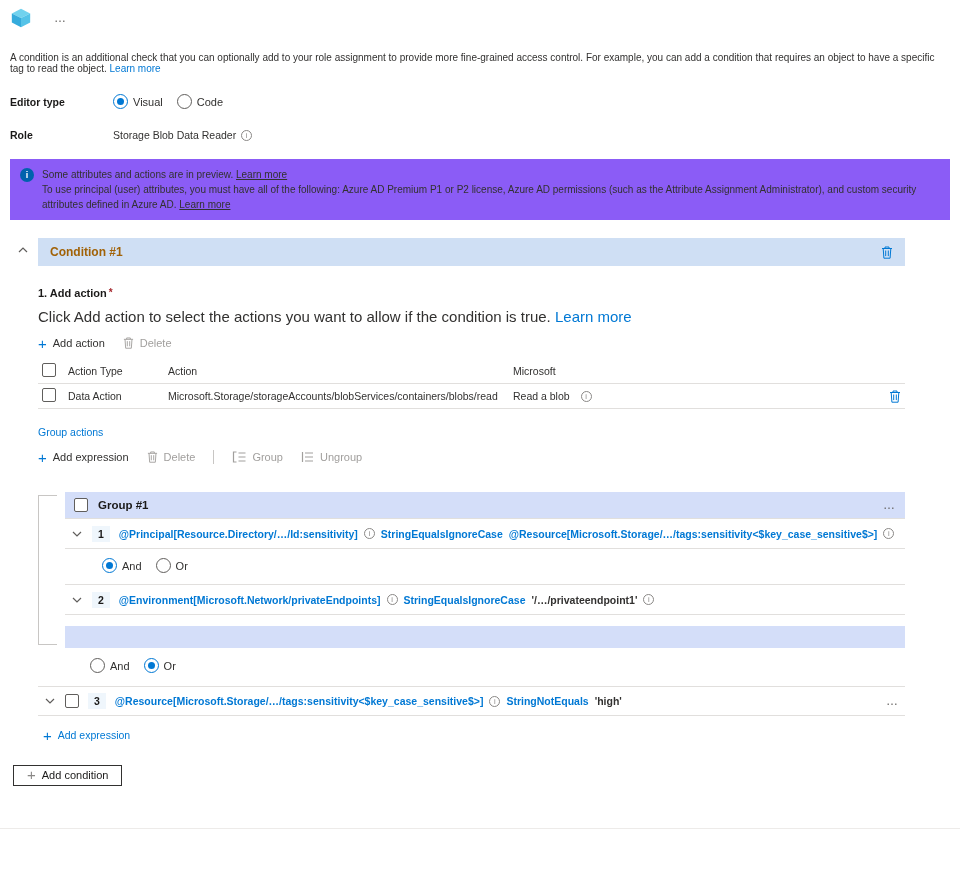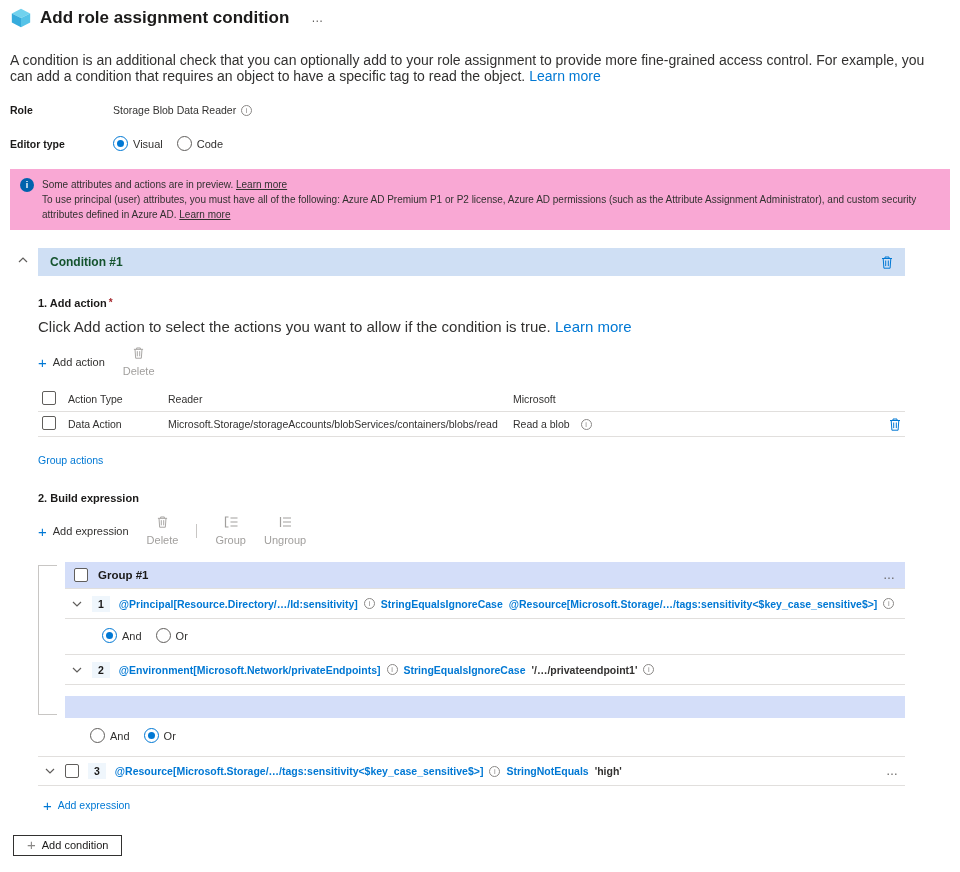--- a/index.html
+++ b/index.html
@@ -9,21 +9,21 @@
     font-family:"Liberation Sans", sans-serif;
     font-size:11px; color:#323130;
   }
   .page { position:relative; width:960px; height:872px; }
 
   
   .page-header { display:flex; align-items:center; gap:8px; padding:7px 0 0 10px; }
   .page-title { font-size:17px; font-weight:bold; color:#1b1a19; }
   .more-dots { color:#605e5c; font-size:12px; letter-spacing:1px; margin-left:14px; cursor:pointer; }
 
-  .desc { margin:23px 10px 0 10px; font-size:14px; color:#323130; }
+  .desc { margin:23px 10px 0 10px; font-size:10px; color:#323130; }
   a.link { color:#0078d4; text-decoration:none; cursor:pointer; }
   a.ulink { color:#323130; text-decoration:underline; cursor:pointer; }
 
   
   .form-row { display:flex; align-items:center; margin:20px 0 0 10px; }
   .form-label { width:103px; font-weight:bold; font-size:10.5px; color:#1b1a19; }
   .form-value { display:flex; align-items:center; gap:5px; font-size:10.5px; }
 
   .radio-group { display:flex; gap:14px; align-items:center; }
   .radio { display:flex; align-items:center; gap:5px; cursor:pointer; }
@@ -33,39 +33,39 @@
 
   
   .info-o { width:11px; height:11px; border:1px solid #8a8886; border-radius:50%; color:#8a8886;
     display:inline-flex; align-items:center; justify-content:center; font-size:7.5px; flex:0 0 auto; }
   .info-o::after { content:"i"; }
   .info-filled { width:14px; height:14px; border-radius:50%; background:#0062ad; color:#fff;
     display:inline-flex; align-items:center; justify-content:center; font-size:9px; font-weight:bold; flex:0 0 auto; margin-top:1px; }
   .info-filled::after { content:"i"; }
 
   
-  .banner { margin:18px 10px 12px 10px; background:#f9a8d4; padding:8px 10px; display:flex; gap:8px; align-items:flex-start; }
+  .banner { margin:18px 10px 12px 10px; background:#8b5cf6; padding:8px 10px; display:flex; gap:8px; align-items:flex-start; }
   .banner-text { font-size:10px; line-height:15px; }
 
   
   .condition-wrap { position:relative; margin-top:18px; }
   .collapse-chev { position:absolute; left:17px; top:8px; cursor:pointer; }
   .condition { margin-left:38px; width:867px; }
   .cond-header { height:28px; background:#cfdff4; display:flex; align-items:center; padding:0 12px; }
-  .cond-title { font-weight:bold; font-size:12px; color:#14532d; }
+  .cond-title { font-weight:bold; font-size:12px; color:#a16207; }
   .cond-header .spacer { flex:1; }
 
   h3.sec { margin-top:21px; font-size:11px; font-weight:bold; color:#1b1a19; }
   .req { color:#a4262c; margin-left:2px; font-size:10px; vertical-align:top; }
   p.sec-desc { margin-top:9px; font-size:15px; }
 
   .toolbar { display:flex; align-items:center; gap:18px; margin-top:12px; }
   .tb-btn { display:flex; align-items:center; gap:6px; background:none; border:none; font-family:inherit;
     font-size:11px; color:#323130; cursor:pointer; padding:0; }
-  .tb-btn.disabled { color:#a19f9d; cursor:default;flex-direction:column; }
+  .tb-btn.disabled { color:#a19f9d; cursor:default; }
   .plus { color:#0078d4; font-size:15px; font-weight:normal; line-height:11px; }
   .tb-sep { width:1px; height:14px; background:#c8c6c4; }
 
   
   .tbl { width:867px; margin-top:10px; border-collapse:collapse; }
   .tbl th, .tbl td { text-align:left; font-weight:normal; padding:4px 4px; border-bottom:1px solid #e1dfdd; font-size:10.5px; }
   .tbl th { color:#323130; }
   .col-cb { width:26px; }
   .col-type { width:100px; }
   .col-action { width:345px; }
@@ -73,21 +73,21 @@
   .cb { width:14px; height:14px; border:1px solid #605e5c; border-radius:2px; background:#fff; display:inline-block; }
   .op-cell { display:flex; align-items:center; gap:11px; }
 
   .select-actions { display:inline-block; margin-top:17px; font-size:10.5px; }
 
   
   .trash { display:inline-flex; cursor:pointer; color:#0078d4; }
   .trash.gray { color:#a19f9d; cursor:default; }
 
   
-  .group-outer { position:relative; margin-left:27px; margin-top:16px; width:840px; }
+  .group-outer { position:relative; margin-left:27px; margin-top:28px; width:840px; }
   .bracket { position:absolute; left:-27px; top:3px; bottom:3px; width:19px;
     border:1px solid #c8c6c4; border-right:none; }
   .group-header { height:26px; background:#d4def9; display:flex; align-items:center; gap:10px; padding:0 9px; }
   .group-title { font-weight:bold; font-size:11.5px; color:#1b1a19; }
   .group-header .spacer { flex:1; }
   .rows-block { border-top:1px solid #e1dfdd; }
   .expr-row { display:flex; align-items:center; min-height:30px; border-bottom:1px solid #e1dfdd; gap:9px; padding:0 6px; }
   .expr-num { background:#eff6fc; font-weight:bold; padding:2px 6px; font-size:10.5px; color:#1b1a19; }
   .expr-text { display:flex; align-items:center; gap:6px; flex-wrap:nowrap; }
   .expr-link { color:#0078d4; font-weight:bold; font-size:10.5px; cursor:pointer; text-decoration:none; }
@@ -118,55 +118,54 @@
 
   
   <div class="page-header">
     <span>
       <svg width="22" height="22" viewBox="0 0 24 24">
         <polygon points="12,2 22,7 12,12 2,7" fill="#71d2ee"></polygon>
         <polygon points="2,7 12,12 12,22 2,17" fill="#35abdc"></polygon>
         <polygon points="12,12 22,7 22,17 12,22" fill="#55c3e8"></polygon>
       </svg>
     </span>
-    <span class="page-title">Add role assignment condition</span>
     <span class="more-dots">…</span>
   </div>
 
   
   <p class="desc">
     <span>A condition is an additional check that you can optionally add to your role assignment to provide more fine-grained access control. For example, you can add a condition that requires an object to have a specific tag to read the object.</span>
     <a class="link">Learn more</a>
   </p>
-
-  
-  <div class="form-row">
-    <span class="form-label">Role</span>
-    <span class="form-value">
-      <span>Storage Blob Data Reader</span>
-      <span class="info-o"></span>
-    </span>
-  </div>
 
   
   <div class="form-row">
     <span class="form-label">Editor type</span>
     <div class="radio-group">
       <span class="radio">
         <span class="rb sel"></span>
         <span>Visual</span>
       </span>
       <span class="radio">
         <span class="rb"></span>
         <span>Code</span>
       </span>
     </div>
   </div>
 
   
+  <div class="form-row">
+    <span class="form-label">Role</span>
+    <span class="form-value">
+      <span>Storage Blob Data Reader</span>
+      <span class="info-o"></span>
+    </span>
+  </div>
+
+  
   <div class="banner">
     <span class="info-filled"></span>
     <div class="banner-text">
       <div>
         <span>Some attributes and actions are in preview.</span>
         <a class="ulink">Learn more</a>
       </div>
       <div>
         <span>To use principal (user) attributes, you must have all of the following: Azure AD Premium P1 or P2 license, Azure AD permissions (such as the Attribute Assignment Administrator), and custom security attributes defined in Azure AD.</span>
         <a class="ulink">Learn more</a>
@@ -219,21 +218,21 @@
           </span>
           <span>Delete</span>
         </button>
       </div>
 
       <table class="tbl">
         <tbody>
             <tr>
           <th class="col-cb"><span class="cb"></span></th>
           <th class="col-type">Action Type</th>
-          <th class="col-action">Reader</th>
+          <th class="col-action">Action</th>
           <th>Microsoft</th>
           <th class="col-trash"></th>
         </tr>
         <tr>
           <td><span class="cb"></span></td>
           <td>Data Action</td>
           <td>Microsoft.Storage/storageAccounts/blobServices/containers/blobs/read</td>
           <td>
             <span class="op-cell">
               <span>Read a blob</span>
@@ -250,21 +249,20 @@
               </svg>
             </span>
           </td>
         </tr>
       </tbody>
         </table>
 
       <a class="link select-actions">Group actions</a>
 
       
-      <h3 class="sec" style="margin-top:26px">2. Build expression</h3>
 
       <div class="toolbar">
         <button class="tb-btn">
           <span class="plus">+</span>
           <span>Add expression</span>
         </button>
         <button class="tb-btn disabled">
           <span class="trash gray">
             <svg width="11" height="12" viewBox="0 0 12 13" stroke="currentColor" fill="none" stroke-width="1">
               <path d="M1 2.5h10"></path>

